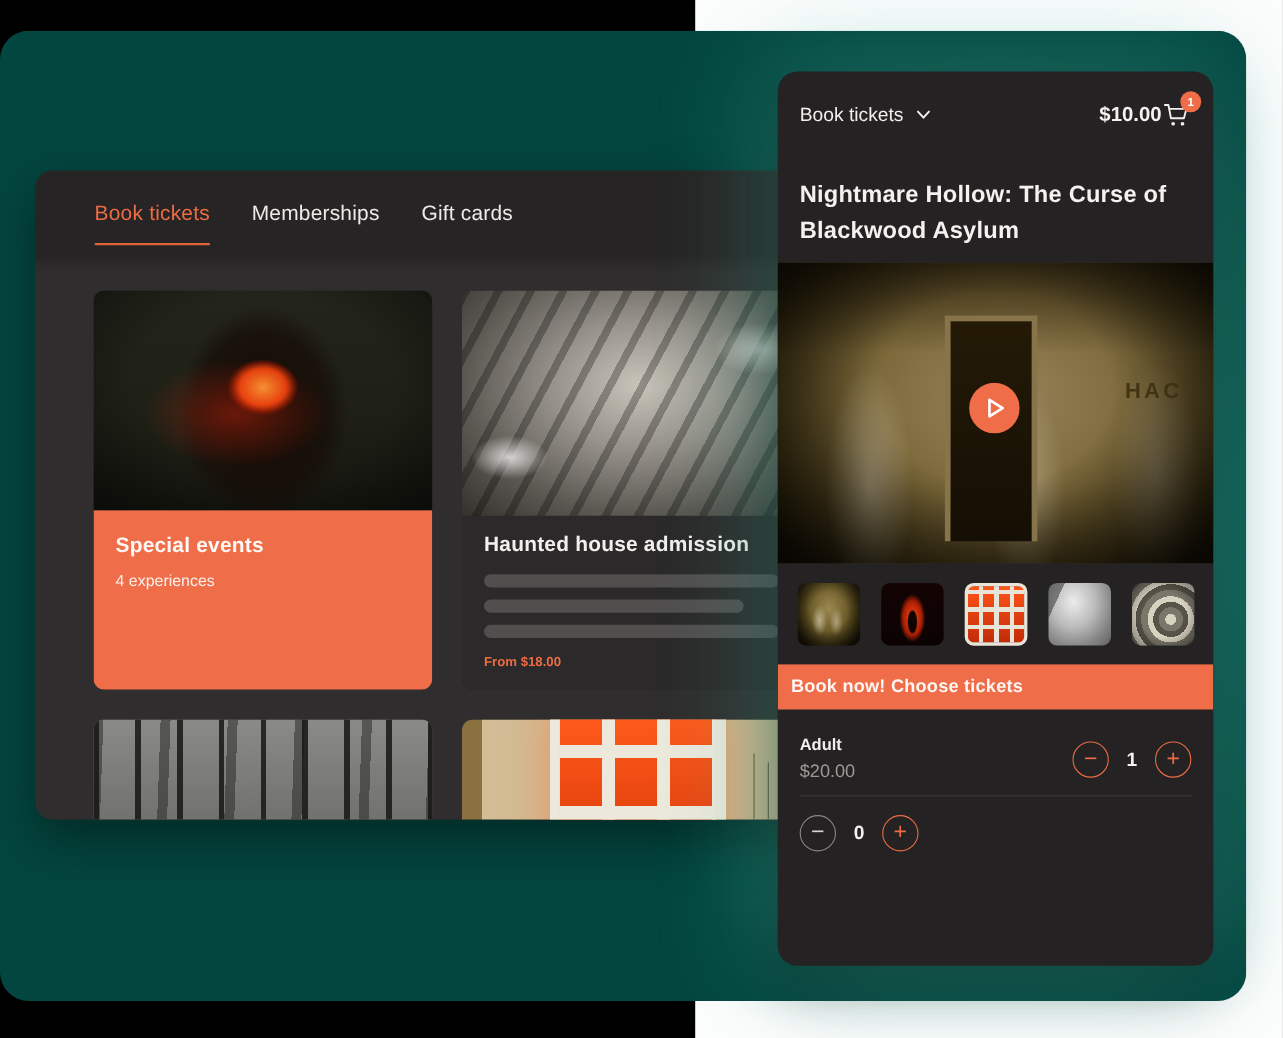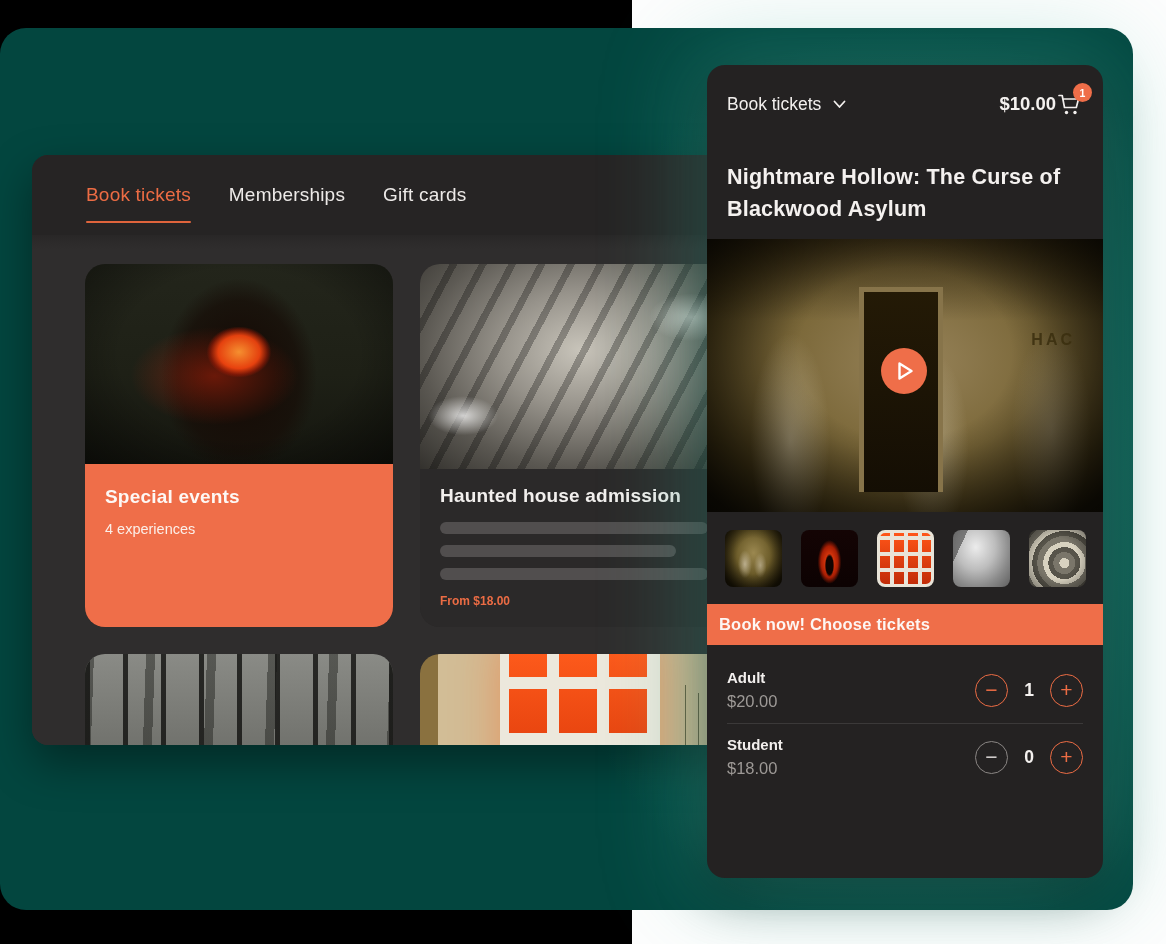--- a/index.html
+++ b/index.html
@@ -25,21 +25,21 @@
   .tabbar{ height:80px; background:#262424; display:flex; align-items:center; padding-left:54px; gap:38px; }
   .tab{ font-size:19px; color:#EDEAE8; position:relative; letter-spacing:.2px; cursor:default; }
   .tab.active{ color:#EC6C44; }
   .tab.active::after{
     content:""; position:absolute; left:0; right:0; bottom:-17px; height:2.5px;
     background:#E0643C; border-radius:2px;
   }
   .desktop-content{ height:510px; background:linear-gradient(180deg,#292727,#2F2D2D 14px); padding:29px 0 0 53px; }
   .cards-row{ display:flex; gap:27px; }
   .cards-row.second{ margin-top:27px; }
-  .card{ width:308px; border-radius:20px; overflow:hidden; flex:none; background:#2B2929; }
+  .card{ width:308px; border-radius:10px; overflow:hidden; flex:none; background:#2B2929; }
   .card-img{ width:100%; }
 
   .img-pumpkin{
     height:200px;
     background:
       radial-gradient(ellipse at 50% 45%, rgba(0,0,0,0) 55%, rgba(0,0,0,.5) 100%),
       radial-gradient(38px 30px at 50% 44%, rgba(255,150,50,.95), rgba(248,70,15,.9) 55%, rgba(180,30,5,.45) 75%, rgba(0,0,0,0) 85%),
       radial-gradient(120px 70px at 42% 56%, rgba(230,40,10,.4), rgba(0,0,0,0) 70%),
       radial-gradient(100px 125px at 50% 56%, #170e08 35%, rgba(23,14,8,.75) 60%, rgba(0,0,0,0) 78%),
       linear-gradient(180deg,#23251b 0%, #1e2016 55%, #15160f 100%);
@@ -114,21 +114,21 @@
       radial-gradient(50px 130px at 57% 76%, rgba(210,200,175,.45), rgba(0,0,0,0) 72%),
       radial-gradient(55px 140px at 87% 70%, rgba(190,180,160,.35), rgba(0,0,0,0) 72%),
       linear-gradient(180deg, rgba(20,14,4,.6), rgba(0,0,0,0) 30%),
       radial-gradient(ellipse at 52% 45%, #97835a 0%, #7a6738 45%, #4a3c18 75%, #241c08 100%);
   }
   .hero::before{
     content:""; position:absolute; left:152px; top:48px; width:74px; height:200px;
     background:linear-gradient(180deg,#241a06,#140e04); border:5px solid #87744a; border-bottom:none;
   }
   .hero-wall-text{
-    position:absolute; right:28px; top:92px; font-size:16px; font-weight:700;
+    position:absolute; right:28px; top:106px; font-size:20px; font-weight:700;
     letter-spacing:3px; color:rgba(58,46,14,.85);
   }
   .play-btn{
     position:absolute; left:174px; top:109px; width:46px; height:46px; border:none; padding:0;
     background:transparent; cursor:pointer;
   }
 
   .thumbs{ display:flex; gap:19px; padding:0 18px; margin-top:18px; }
   .thumb{ width:57px; height:57px; border-radius:8px; flex:none; cursor:pointer; }
   .th1{
@@ -277,24 +277,20 @@
         <div class="ticket-price">$20.00</div>
       </div>
       <div class="stepper">
         <button class="step-btn">−</button>
         <span class="step-count">1</span>
         <button class="step-btn">+</button>
       </div>
     </div>
     <hr class="row-divider">
     <div class="ticket-row">
-      <div class="ticket-info">
-        <div class="ticket-type">Student</div>
-        <div class="ticket-price">$18.00</div>
-      </div>
       <div class="stepper">
         <button class="step-btn disabled">−</button>
         <span class="step-count">0</span>
         <button class="step-btn">+</button>
       </div>
     </div>
   </div>
 </div>
 
 </body></html>

